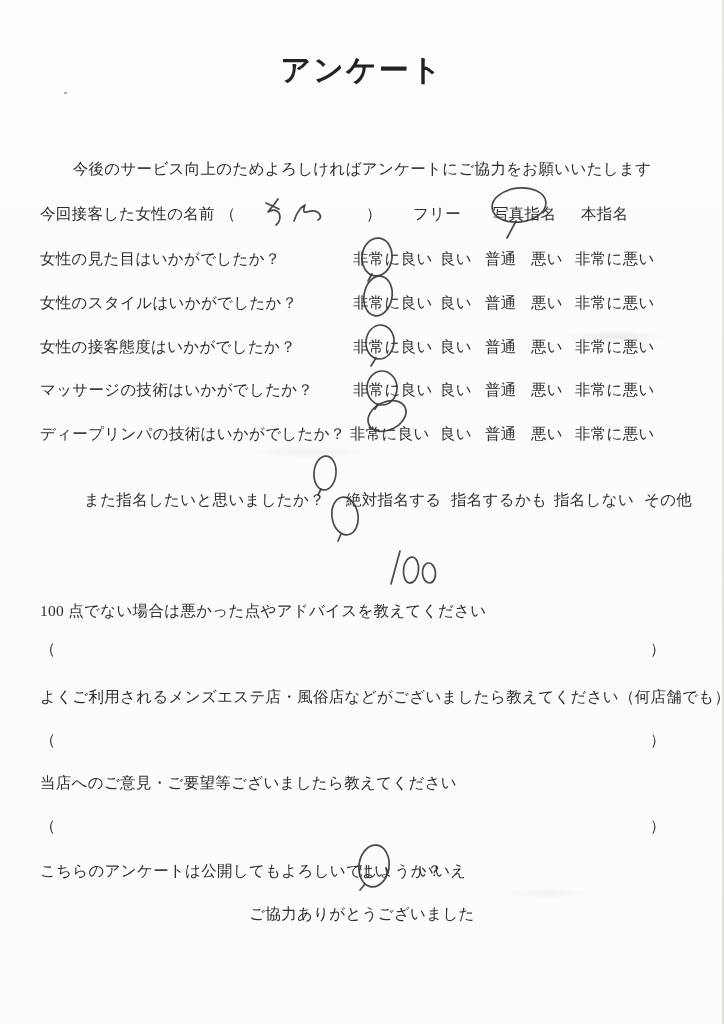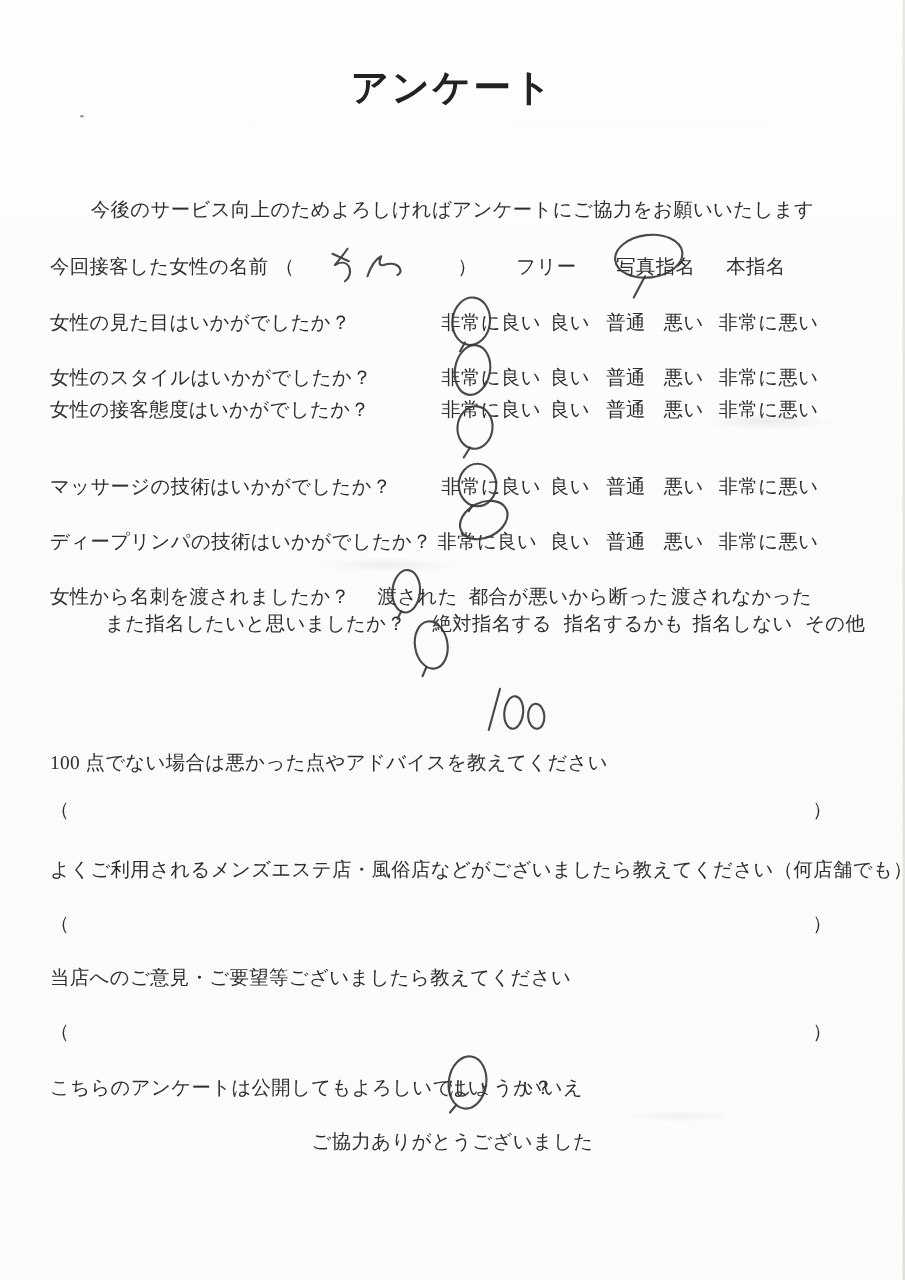--- a/index.html
+++ b/index.html
@@ -54,21 +54,21 @@
 
   <div class="line" style="top:292px;">
     <span class="q">女性のスタイルはいかがでしたか？</span>
     <span style="left:353px;">非常に良い</span>
     <span style="left:440px;">良い</span>
     <span style="left:485px;">普通</span>
     <span style="left:531px;">悪い</span>
     <span style="left:575px;">非常に悪い</span>
   </div>
 
-  <div class="line" style="top:318px;">
+  <div class="line" style="top:336px;">
     <span class="q">女性の接客態度はいかがでしたか？</span>
     <span style="left:353px;">非常に良い</span>
     <span style="left:440px;">良い</span>
     <span style="left:485px;">普通</span>
     <span style="left:531px;">悪い</span>
     <span style="left:575px;">非常に悪い</span>
   </div>
 
   <div class="line" style="top:379px;">
     <span class="q">マッサージの技術はいかがでしたか？</span>
@@ -81,26 +81,20 @@
 
   <div class="line" style="top:423px;">
     <span class="q">ディープリンパの技術はいかがでしたか？</span>
     <span style="left:350px;">非常に良い</span>
     <span style="left:440px;">良い</span>
     <span style="left:485px;">普通</span>
     <span style="left:531px;">悪い</span>
     <span style="left:575px;">非常に悪い</span>
   </div>
 
-  <div class="line" style="top:467px;">
-    <span class="q">女性から名刺を渡されましたか？</span>
-    <span style="left:302px;">渡された</span>
-    <span style="left:375px;">都合が悪いから断った</span>
-    <span style="left:537px;">渡されなかった</span>
-  </div>
 
   <div class="line" style="top:489px;margin-left:44px;">
     <span class="q">また指名したいと思いましたか？</span>
     <span style="left:302px;">絶対指名する</span>
     <span style="left:407px;">指名するかも</span>
     <span style="left:510px;">指名しない</span>
     <span style="left:600px;">その他</span>
   </div>
 
 

